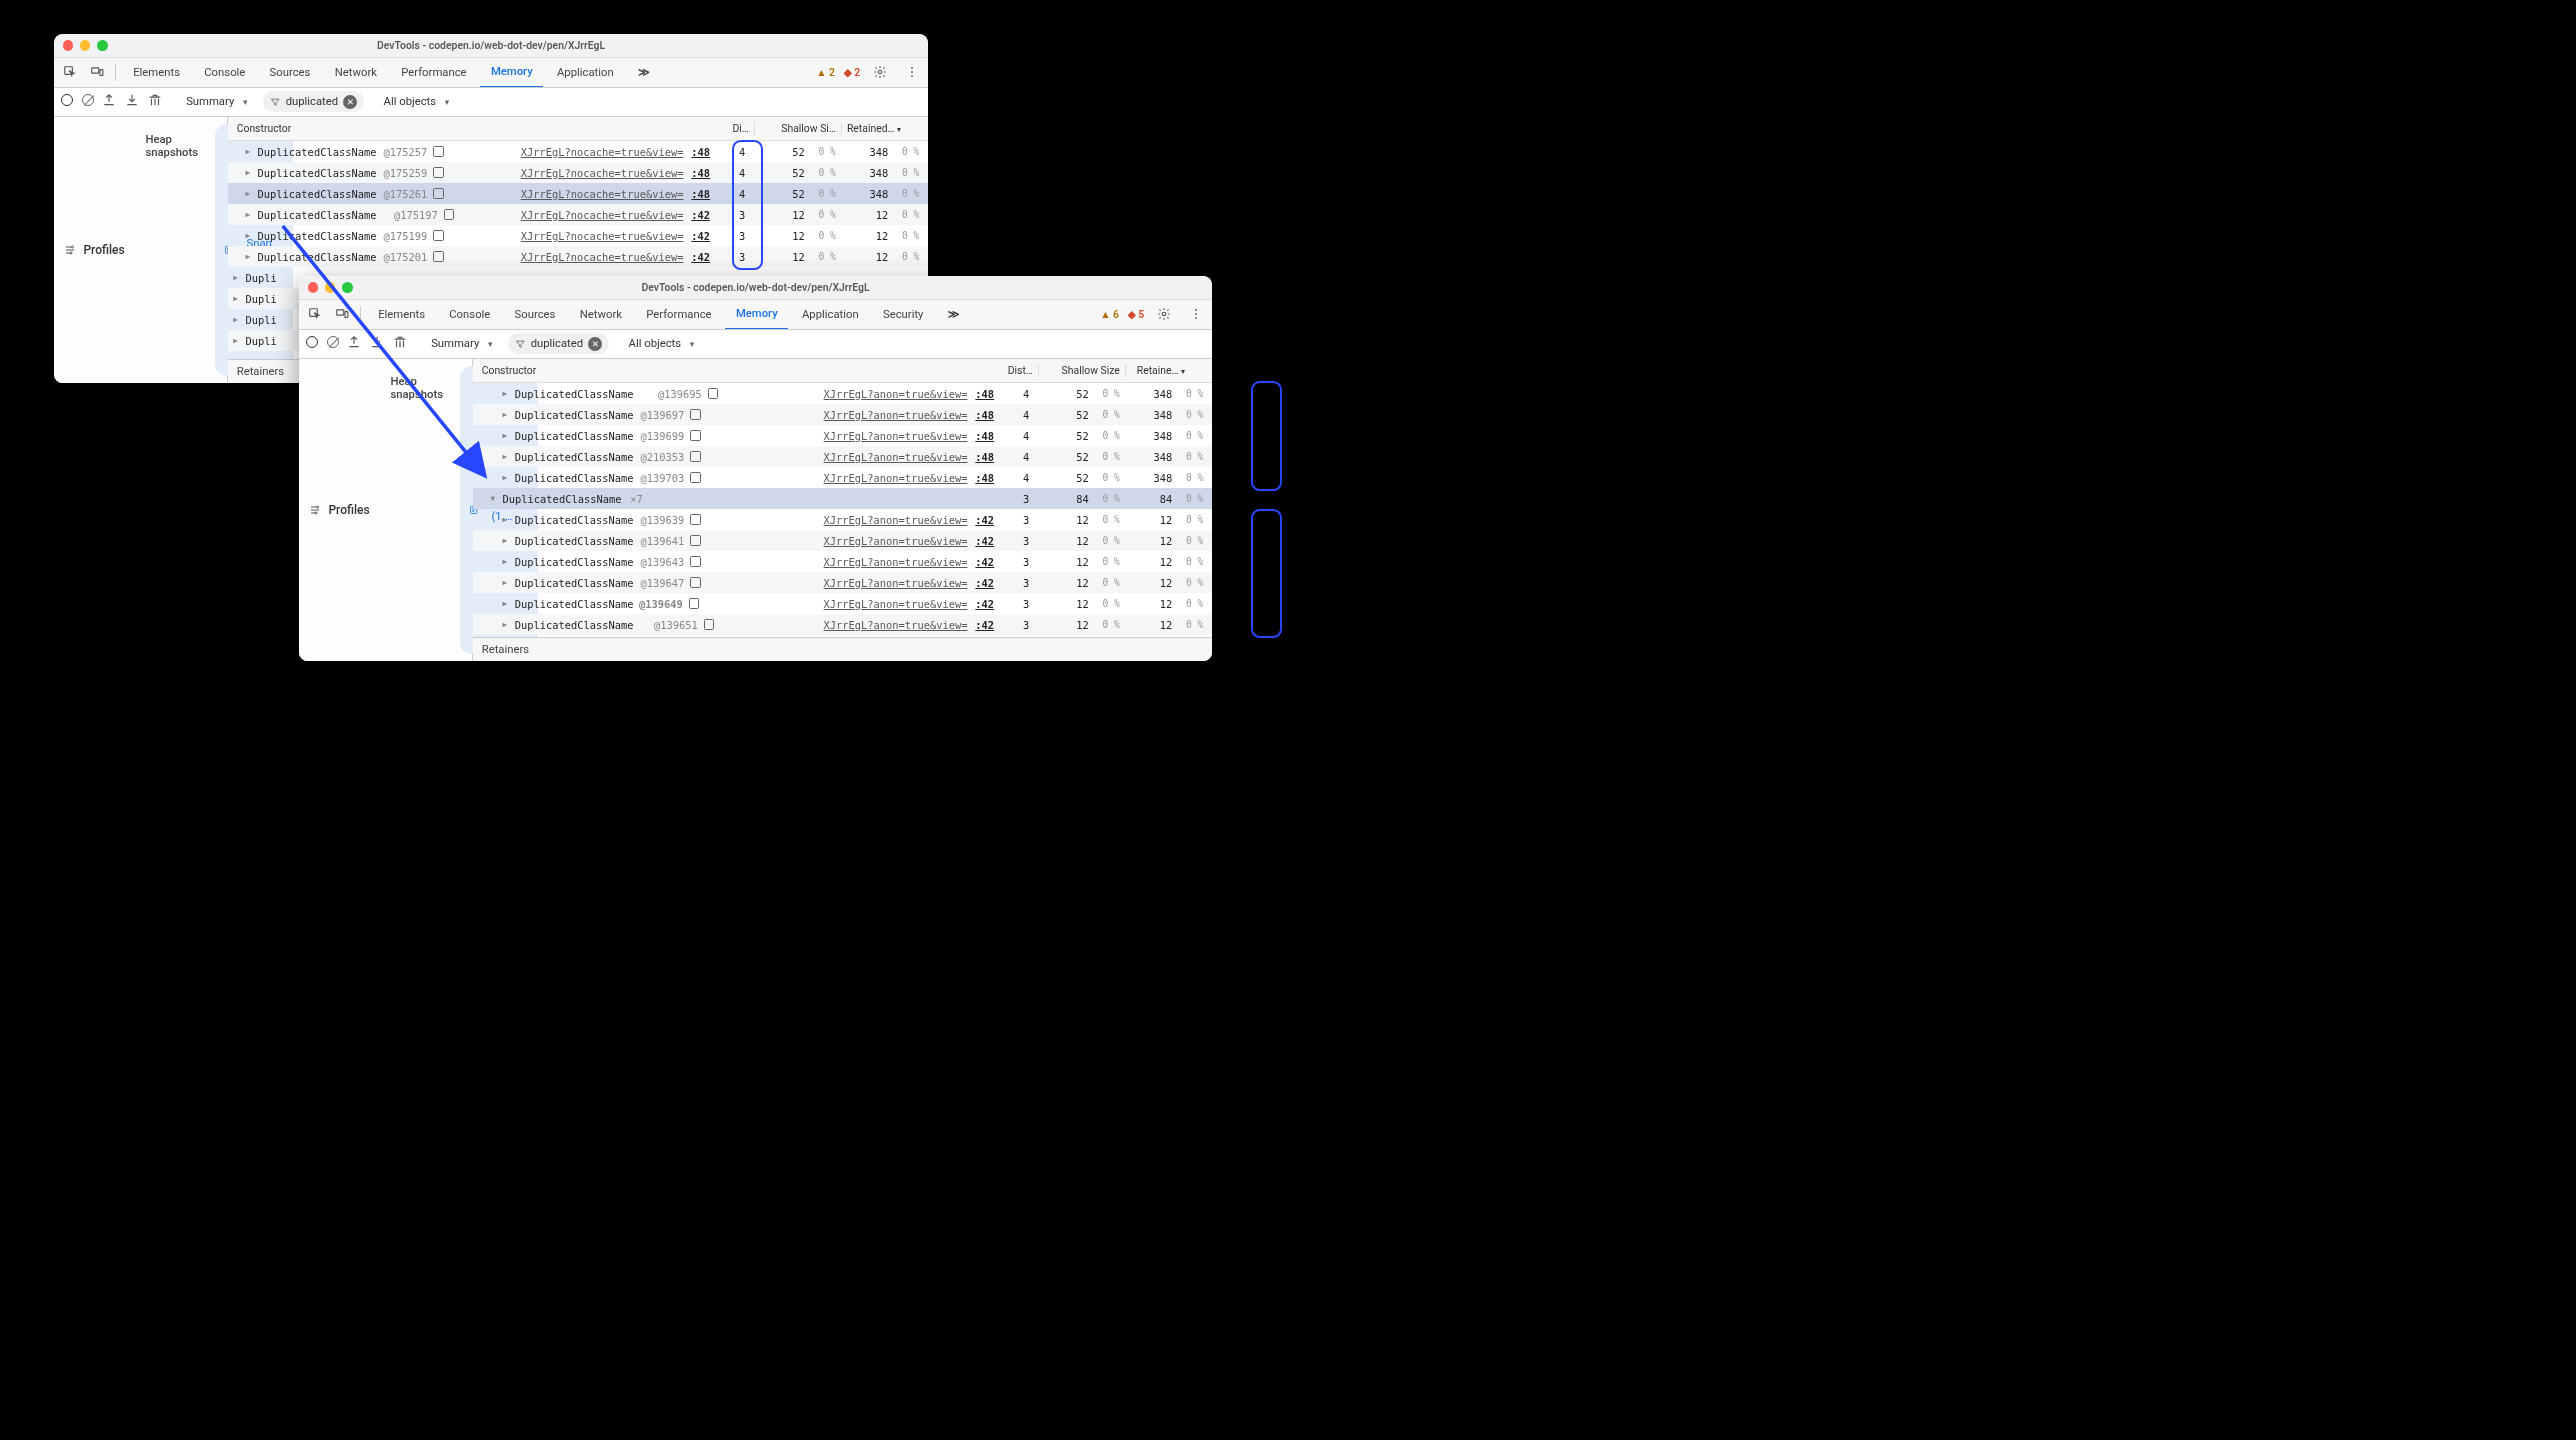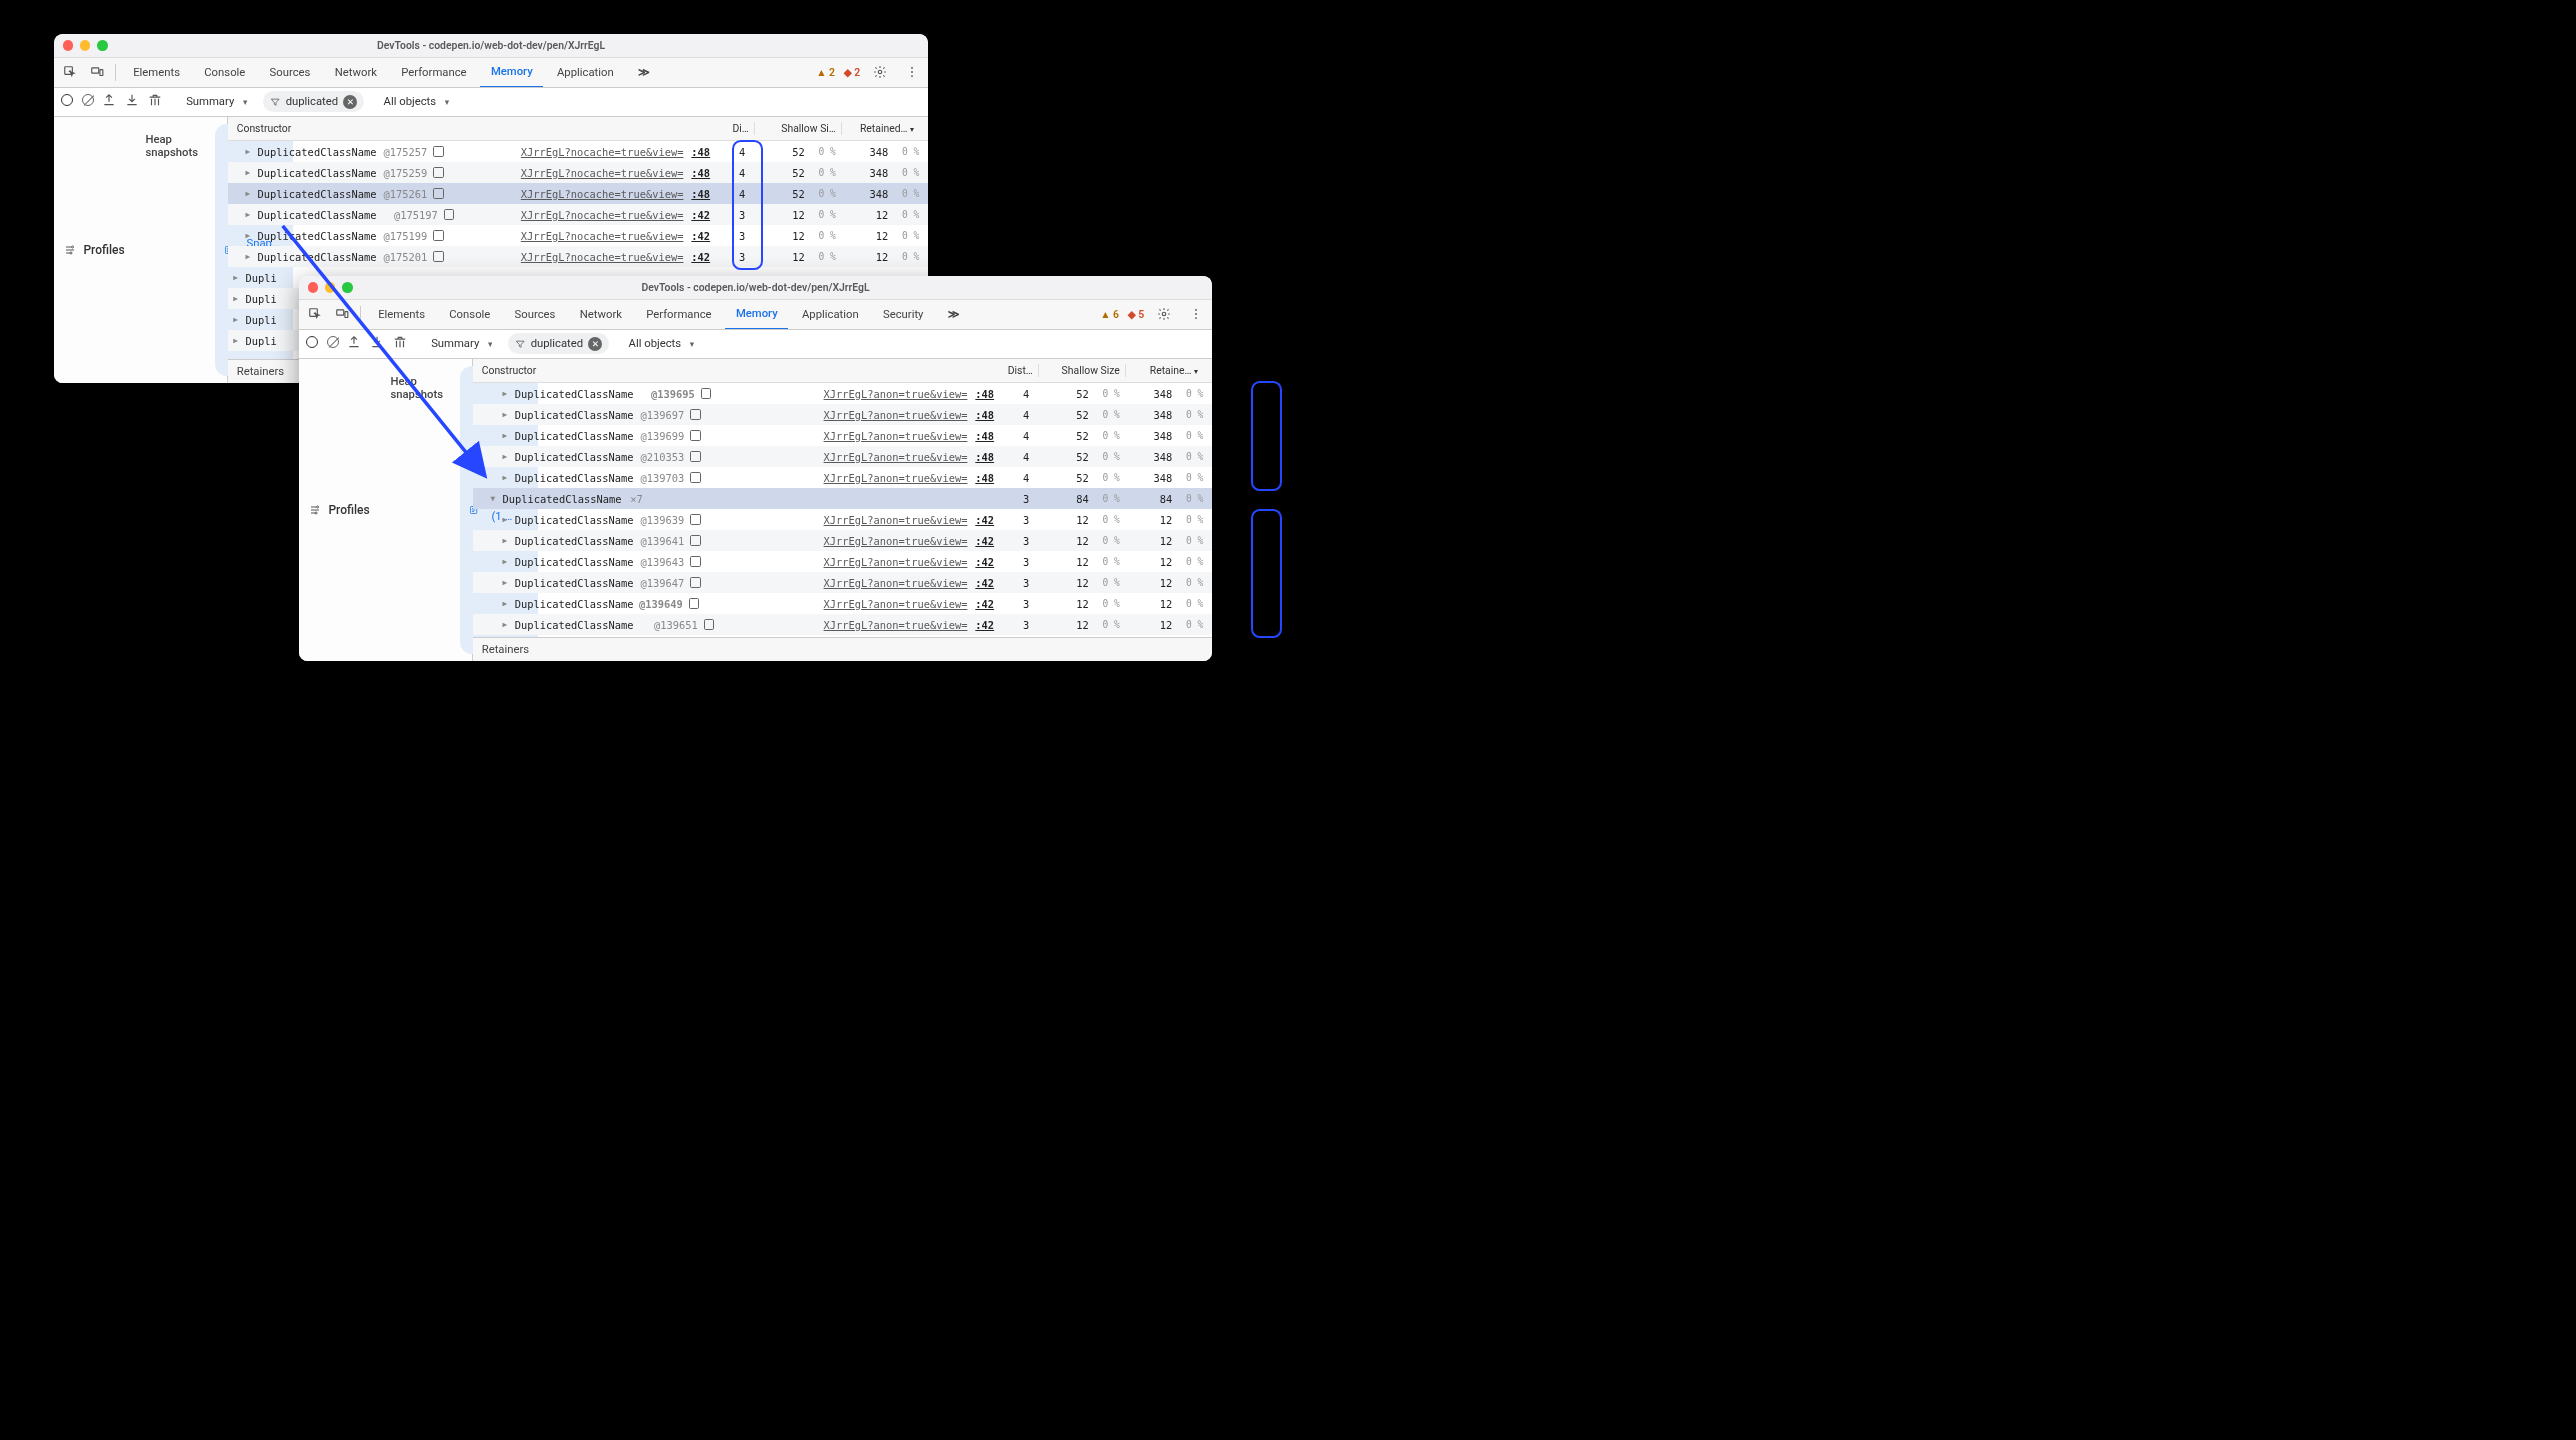--- a/index.html
+++ b/index.html
@@ -71,21 +71,21 @@
   }
   .sideitem.active { background:#e3edf9; }
   .main { flex:1; display:flex; flex-direction:column; min-width:0; }
   .headerrow {
     display:flex; align-items:center; height:24px; border-bottom:0.9px solid #ddd;
     background:#f7f7f7; font-size:10.4px; color:#333;
   }
   .col-constr { flex:1; padding-left:8.7px; text-align:left;}
   .col-dist { width:43px; text-align:right; padding-right:5.2px;}
   .col-sh { width:87px; text-align:right; padding-right:5.2px; border-left:0.9px solid #ddd;}
-  .col-ret { width:87px; text-align:right; padding-right:14px; border-left:0.9px solid #ddd;}
+  .col-ret { width:87px; text-align:right; padding-right:27px; border-left:0.9px solid #ddd;}
   .rows { flex:1; overflow:hidden; }
   .row {
     display:flex; align-items:center; height:21px; font-family: Menlo, Consolas, monospace;
     font-size:10.4px; color:#222;
   }
   .row:nth-child(even){ background:#f5f6f8; }
   .row.selected { background:#cfd7eb; }
   .cell-constr { flex:1; display:flex; align-items:center; gap:3.5px; padding-left:7px; min-width:0; white-space:nowrap; overflow:hidden;}
   .tri { width:8.7px; color:#888; font-size:7.8px; display:inline-block; }
   .objid { color:#888; }
@@ -467,21 +467,21 @@
         <div class="col-constr">Constructor</div>
         <div class="col-dist">Dist…</div>
         <div class="col-sh">Shallow Size</div>
         <div class="col-ret footer-sort">Retaine…</div>
       </div>
       <div class="rows" id="rows2">
           <div class="row">
             <div class="cell-constr" style="padding-left: 29.5px;">
               <span class="tri">▶</span>
               <span>DuplicatedClassName</span>
-              <span class="objid" style="margin-left: 14px; font-weight: bold;"> @139695</span>
+              <span class="objid" style="margin-left: 21px;"> @139695</span>
               <span class="winicon"></span>
               <span class="srclink">XJrrEgL?anon=true&amp;view=</span>
               <span class="linebadge">:48</span>
             </div>
             <div class="cell-dist">4</div>
             <div class="cell-sh">
               <span>52</span>
               <span class="pct">0 %</span>
             </div>
             <div class="cell-ret">

